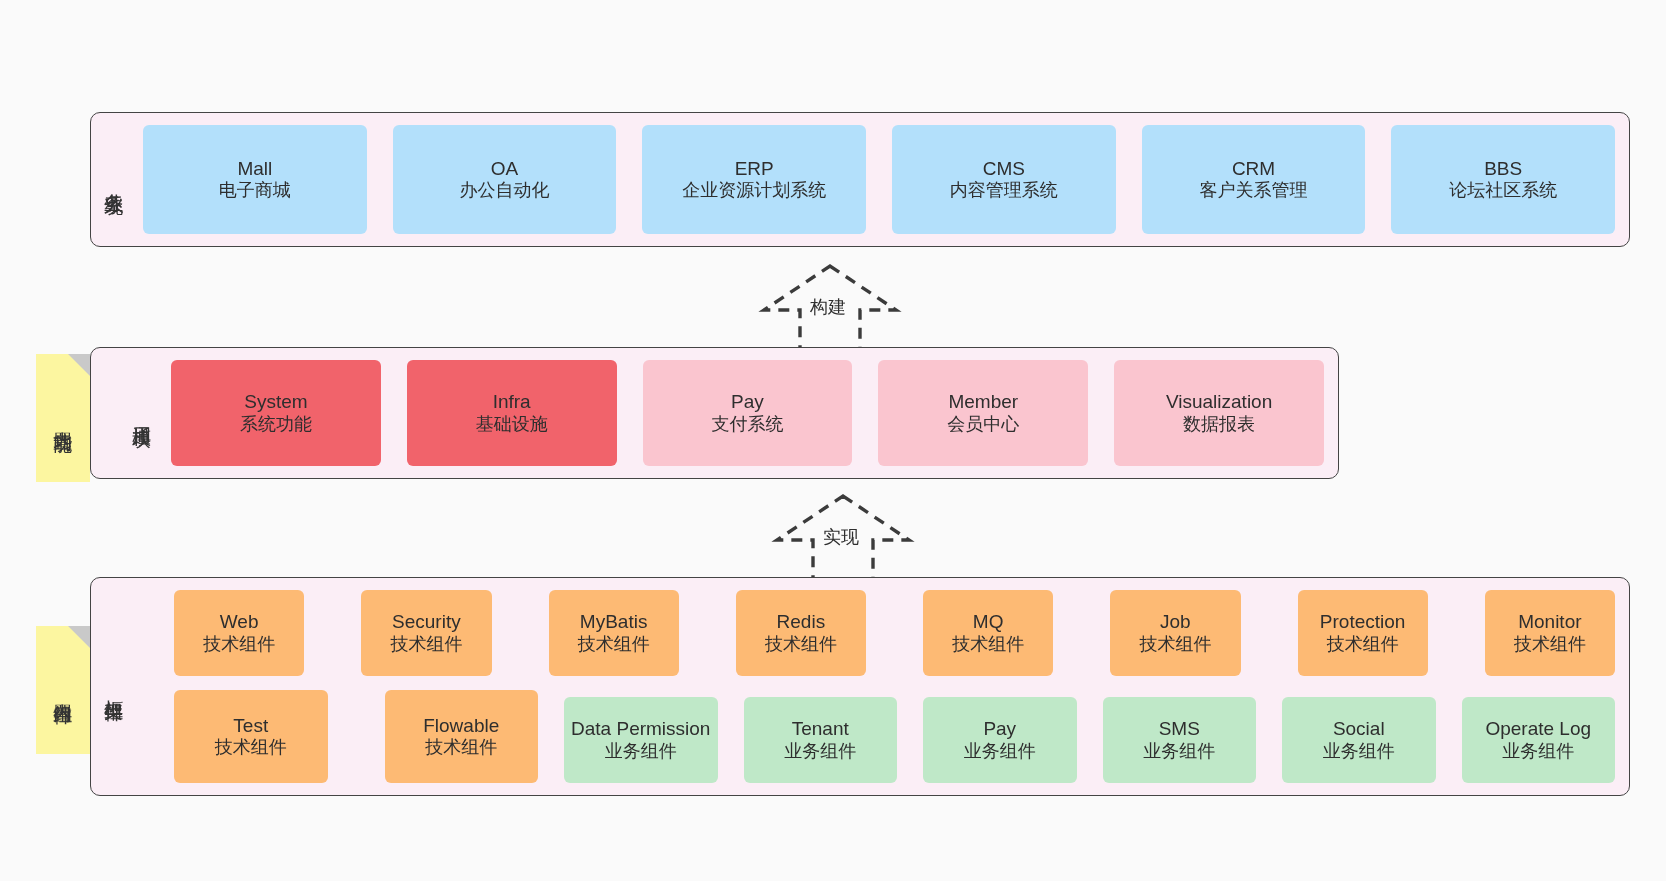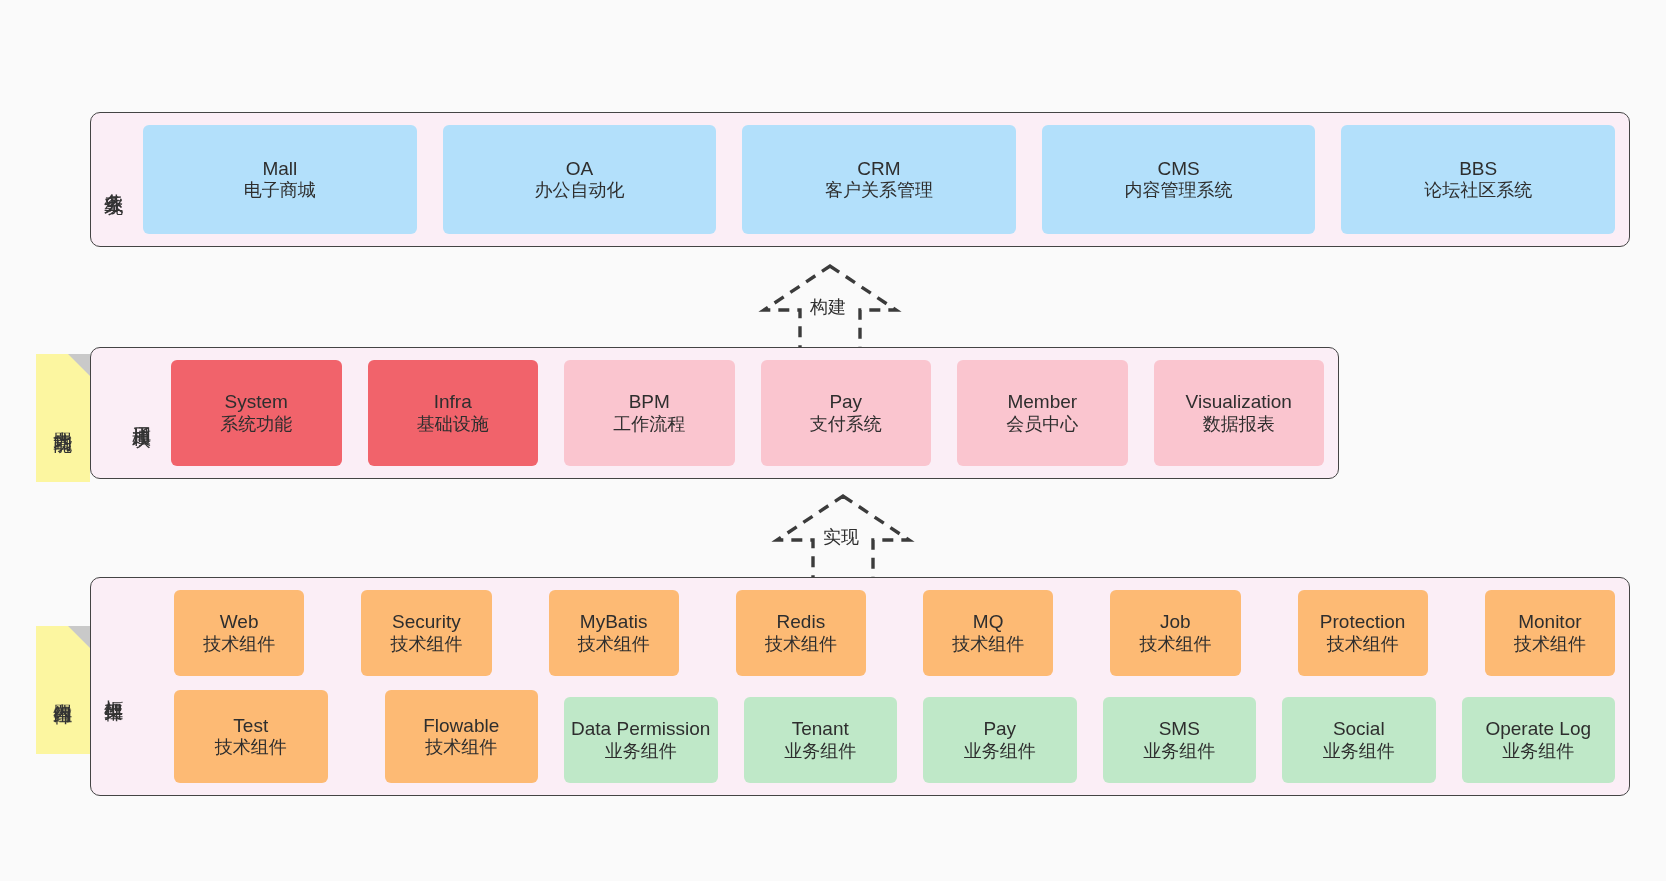--- a/index.html
+++ b/index.html
@@ -143,26 +143,30 @@
       <div class="row" id="row-business">
           <div class="card c-blue">
             <div class="t1">Mall</div>
             <div class="t2">电子商城</div>
           </div>
           <div class="card c-blue">
             <div class="t1">OA</div>
             <div class="t2">办公自动化</div>
           </div>
           <div class="card c-blue">
+            <div class="t1">ERP</div>
+            <div class="t2">企业资源计划系统</div>
+          </div>
+          <div class="card c-blue">
+            <div class="t1">CMS</div>
+            <div class="t2">内容管理系统</div>
+          </div>
+          <div class="card c-blue">
             <div class="t1">CRM</div>
             <div class="t2">客户关系管理</div>
-          </div>
-          <div class="card c-blue">
-            <div class="t1">CMS</div>
-            <div class="t2">内容管理系统</div>
           </div>
           <div class="card c-blue">
             <div class="t1">BBS</div>
             <div class="t2">论坛社区系统</div>
           </div>
         </div>
     </div>
   </div>
 
   <div class="arrow" id="arrow-build" style="left:760px; top:262px; width:140px; height:90px;">
@@ -182,24 +186,20 @@
       <div class="row" id="row-common">
           <div class="card c-red">
             <div class="t1">System</div>
             <div class="t2">系统功能</div>
           </div>
           <div class="card c-red">
             <div class="t1">Infra</div>
             <div class="t2">基础设施</div>
           </div>
           <div class="card c-pink">
-            <div class="t1">BPM</div>
-            <div class="t2">工作流程</div>
-          </div>
-          <div class="card c-pink">
             <div class="t1">Pay</div>
             <div class="t2">支付系统</div>
           </div>
           <div class="card c-pink">
             <div class="t1">Member</div>
             <div class="t2">会员中心</div>
           </div>
           <div class="card c-pink">
             <div class="t1">Visualization</div>
             <div class="t2">数据报表</div>

